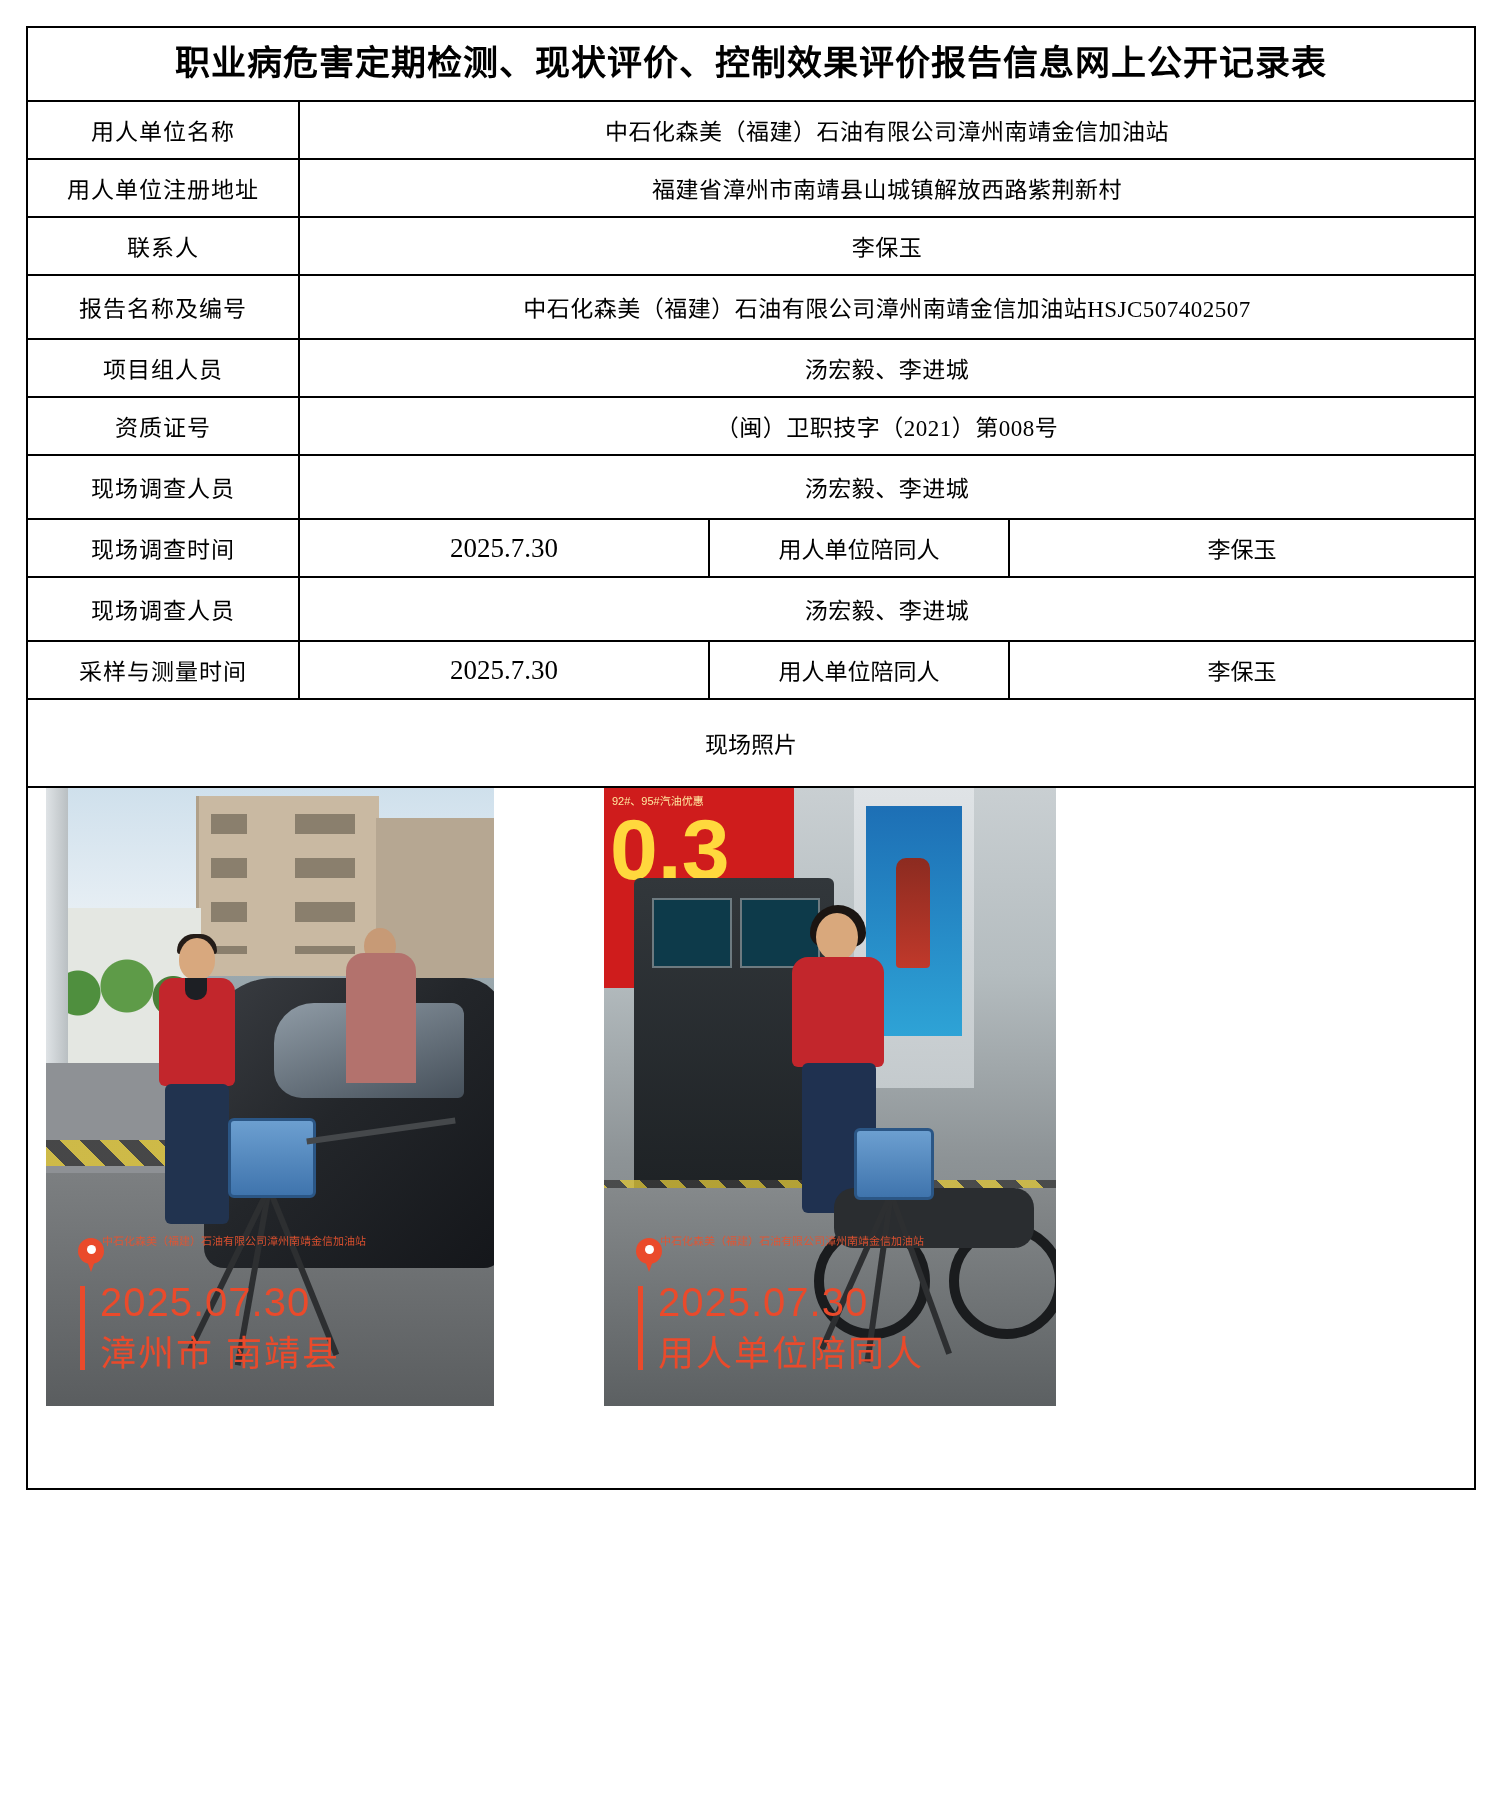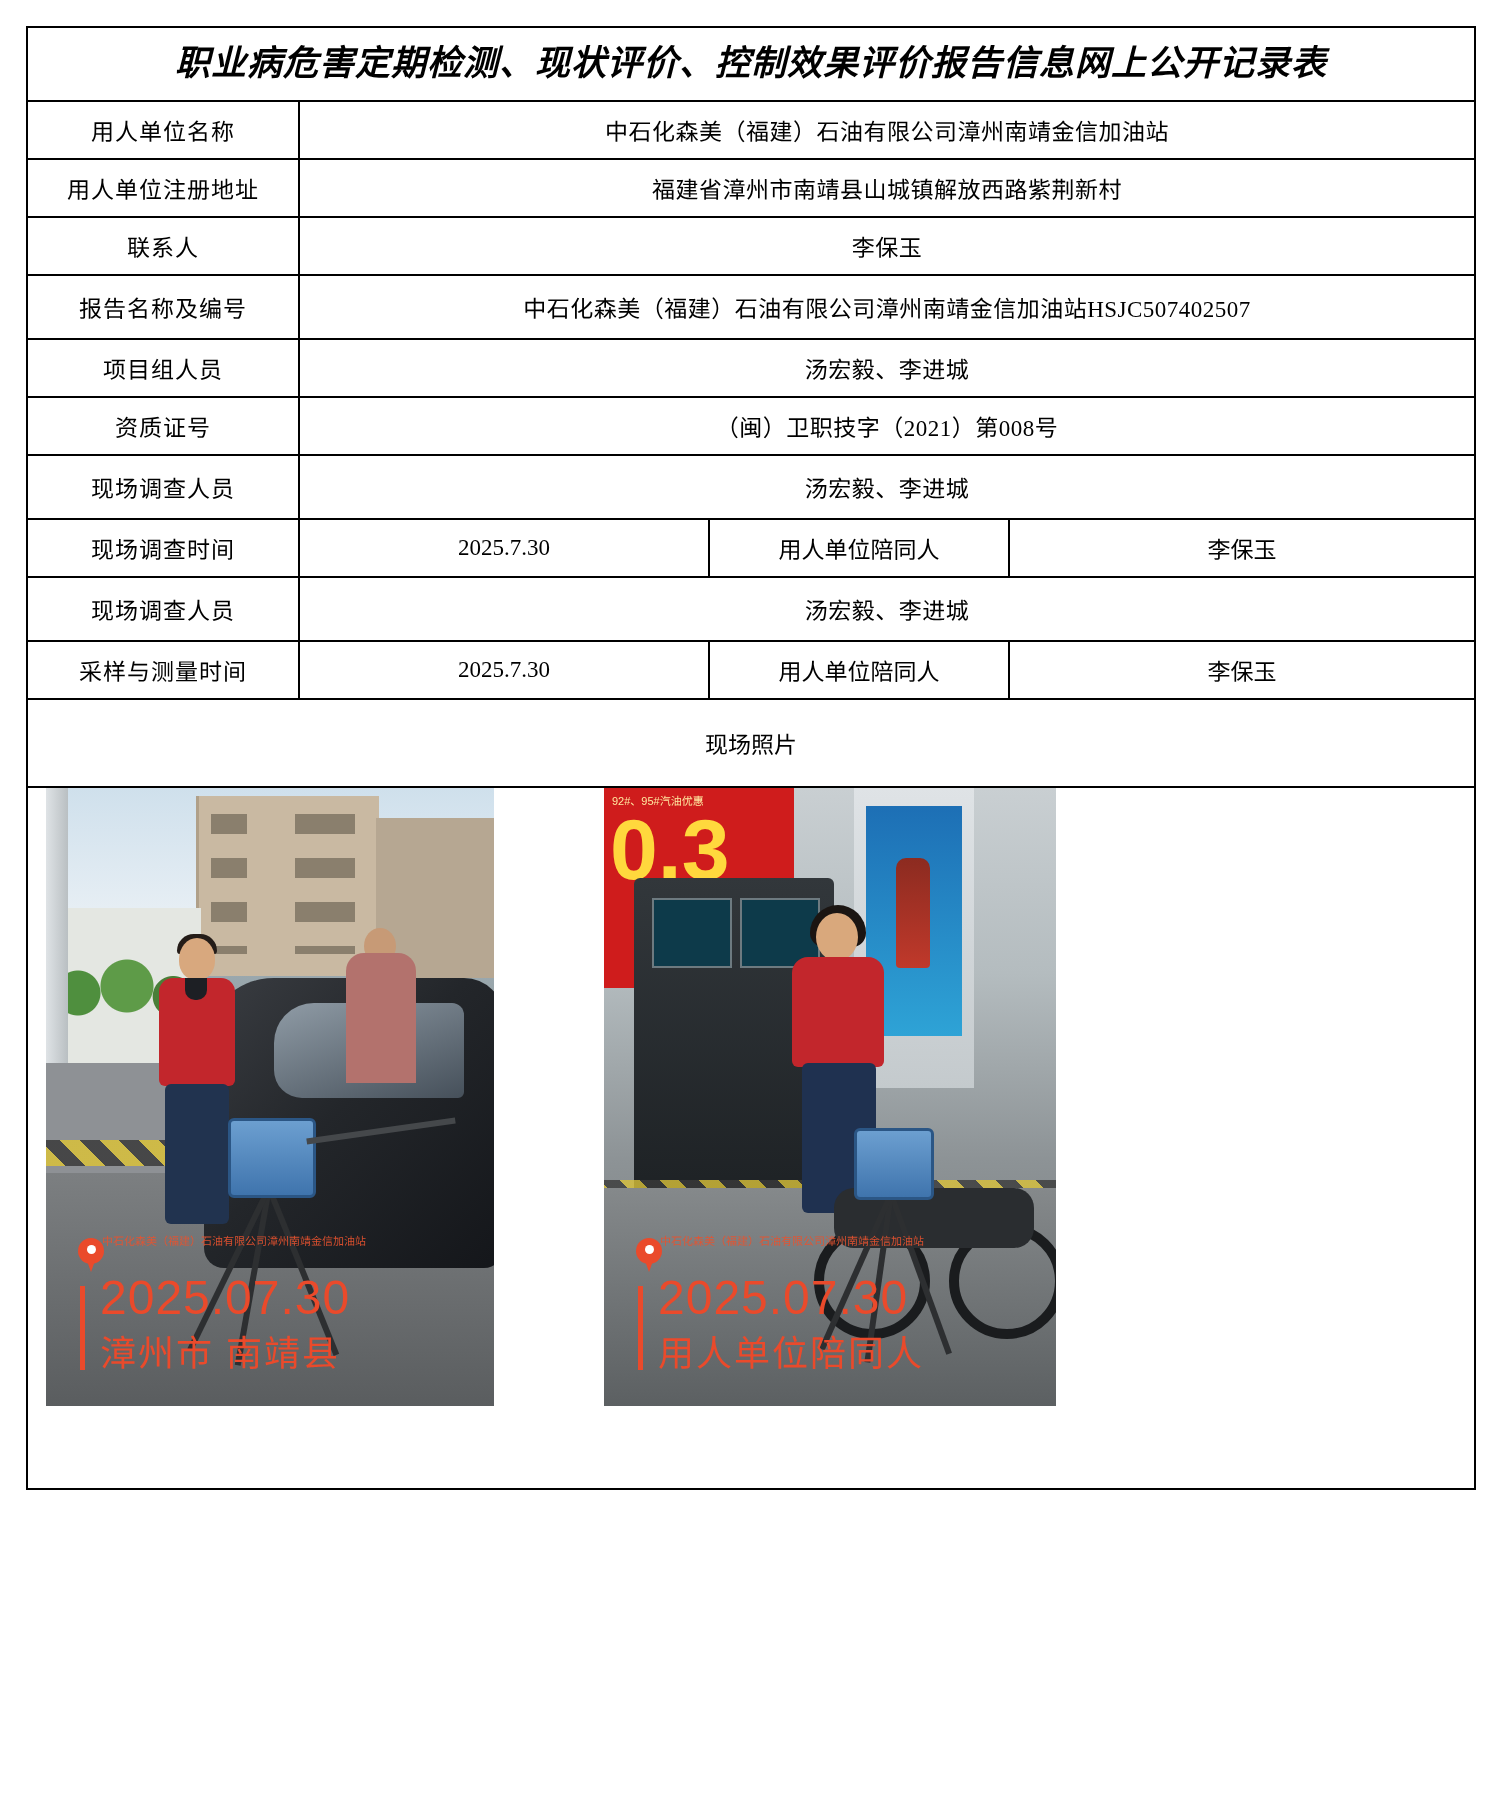--- a/index.html
+++ b/index.html
@@ -27,21 +27,20 @@
     border: 2px solid #000000;
     padding: 0;
     vertical-align: middle;
     text-align: center;
   }
   .title-cell {
     border: 2px solid #000000;
     height: 72px;
     text-align: center;
     vertical-align: middle;
-    font-style: italic;
   }
   .doc-title {
     font-size: 35px;
     font-weight: bold;
     letter-spacing: 1px;
     line-height: 1.2;
     font-family: "Liberation Serif", "DejaVu Serif", serif;
   }
   .label-cell {
     width: 272px;
@@ -56,21 +55,21 @@
   }
   .value-cell.tall {
     height: 62px;
   }
   .mid-label {
     width: 300px;
     font-size: 23px;
   }
   .date-cell {
     width: 410px;
-    font-size: 23px;
+    font-size: 27px;
     font-family: "Liberation Serif", "DejaVu Serif", serif;
   }
   .person-cell {
     font-size: 23px;
   }
   .photos-header {
     height: 86px;
     font-size: 23px;
   }
   .photos-cell {
@@ -433,21 +432,21 @@
     left: 14px;
     bottom: 28px;
     width: 5px;
     height: 84px;
     background: #ea4a2b;
   }
   .wm-date {
     position: absolute;
     left: 34px;
     bottom: 76px;
-    font-size: 48px;
+    font-size: 40px;
     color: #ea4a2b;
     font-family: "Liberation Sans", sans-serif;
     letter-spacing: 1px;
     line-height: 1;
   }
   .wm-place {
     position: absolute;
     left: 34px;
     bottom: 26px;
     font-size: 36px;

